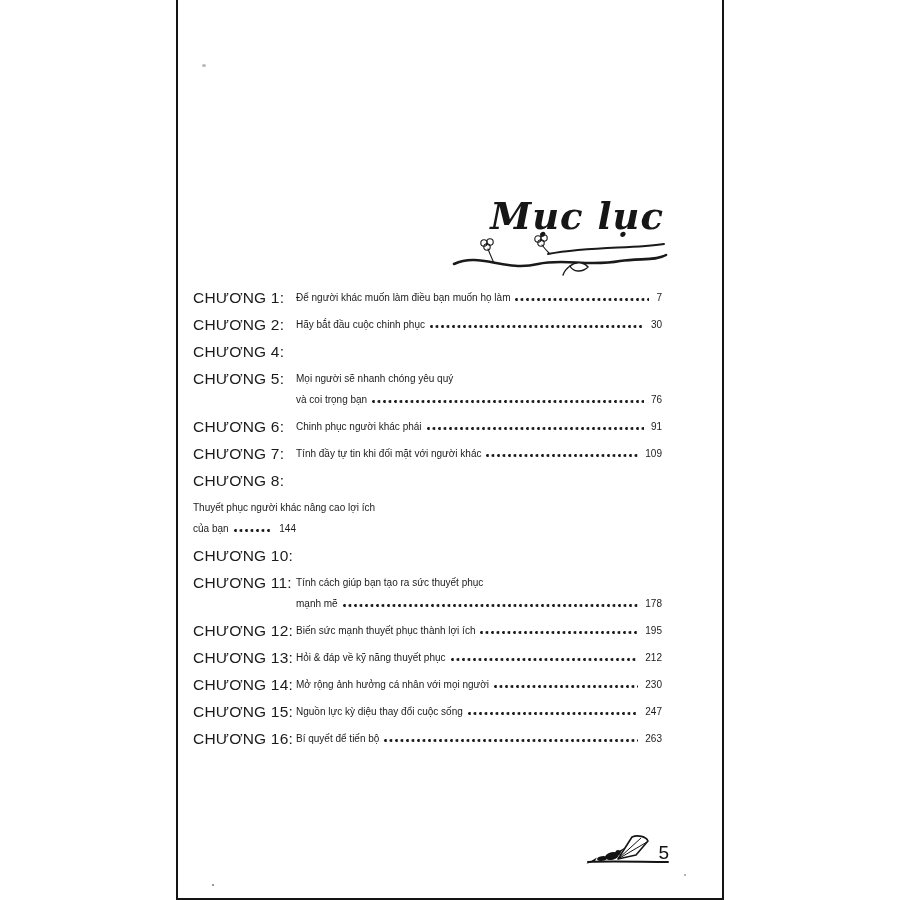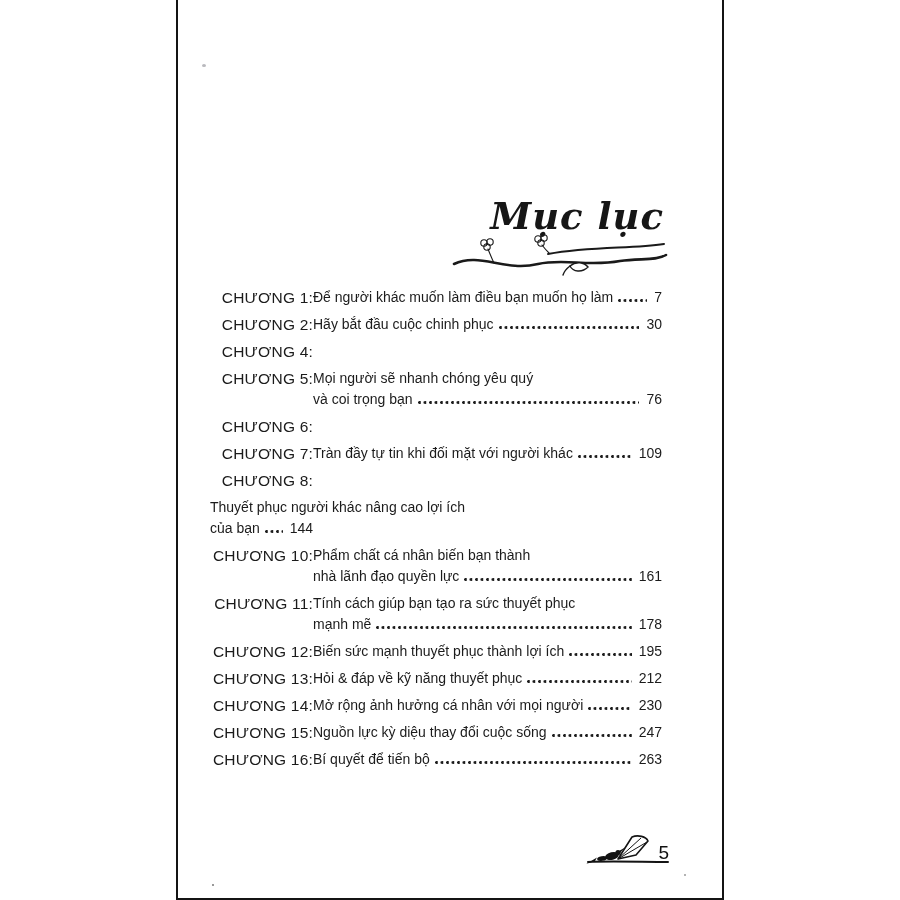--- a/index.html
+++ b/index.html
@@ -10,25 +10,25 @@
 
   
   .title-block{position:absolute;top:198px;right:54px;width:216px;height:78px;}
   .flourish{position:absolute;left:0;bottom:0;width:216px;height:42px;}
   .title-text{position:absolute;right:4px;top:-4px;
               font-family:"DejaVu Serif","Liberation Serif",serif;
               font-style:italic;font-weight:600;font-size:37px;color:#161616;
               letter-spacing:1px;white-space:nowrap;}
 
   
-  .toc{position:absolute;left:32px;right:60px;top:287px;text-align:right;}
+  .toc{position:absolute;left:15px;right:60px;top:287px;}
   .toc-entry{display:grid;grid-template-columns:103px 1fr;margin-bottom:6px;}
   .toc-label{line-height:21px;font-size:15.5px;letter-spacing:.2px;white-space:nowrap;}
   .toc-lines{min-width:0;}
-  .toc-line{display:flex;align-items:baseline;line-height:21px;font-size:14px;}
+  .toc-line{display:flex;align-items:baseline;line-height:21px;font-size:10px;}
   .toc-text{white-space:nowrap;}
   .leader{flex:1 1 auto;min-width:10px;height:3px;margin:0 7px 0 5px;align-self:baseline;
           background-image:radial-gradient(circle at 1.5px 1.5px,#1c1c1c 1.25px,transparent 1.6px);
           background-size:5.5px 3px;background-repeat:repeat-x;background-position:left bottom;}
   .toc-page{white-space:nowrap;}
 
   
   .footer{position:absolute;right:50px;top:831px;width:88px;height:38px;}
   .footer svg{position:absolute;inset:0;width:88px;height:38px;}
   .pageno{position:absolute;right:3px;bottom:7px;font-size:19px;line-height:1;color:#111;}
@@ -108,26 +108,33 @@
             </div>
             <div class="toc-line">
               <span class="toc-text">và coi trọng bạn</span>
               <span class="leader"></span>
               <span class="toc-page">76</span>
             </div>
           </div>
         </div>
         <div class="toc-entry">
           <span class="toc-label">CHƯƠNG 6:</span>
+          <div class="toc-lines">
+            <div class="toc-line">
+              <span class="toc-text">Chinh phục người khác phái</span>
+              <span class="leader"></span>
+              <span class="toc-page">91</span>
+            </div>
+          </div>
         </div>
         <div class="toc-entry">
           <span class="toc-label">CHƯƠNG 7:</span>
           <div class="toc-lines">
             <div class="toc-line">
-              <span class="toc-text">Tràn đầy tự tin khi đối mặt với người khác</span>
+              <span class="toc-text">Tính đầy tự tin khi đối mặt với người khác</span>
               <span class="leader"></span>
               <span class="toc-page">109</span>
             </div>
           </div>
         </div>
         <div class="toc-entry">
           <span class="toc-label">CHƯƠNG 8:</span>
         </div>
         <div class="toc-entry">
           <div class="toc-lines">
@@ -136,30 +143,20 @@
             </div>
             <div class="toc-line">
               <span class="toc-text">của bạn</span>
               <span class="leader"></span>
               <span class="toc-page">144</span>
             </div>
           </div>
         </div>
         <div class="toc-entry">
           <span class="toc-label">CHƯƠNG 10:</span>
-          <div class="toc-lines">
-            <div class="toc-line">
-              <span class="toc-text">Phẩm chất cá nhân biến bạn thành</span>
-            </div>
-            <div class="toc-line">
-              <span class="toc-text">nhà lãnh đạo quyền lực</span>
-              <span class="leader"></span>
-              <span class="toc-page">161</span>
-            </div>
-          </div>
         </div>
         <div class="toc-entry">
           <span class="toc-label">CHƯƠNG 11:</span>
           <div class="toc-lines">
             <div class="toc-line">
               <span class="toc-text">Tính cách giúp bạn tạo ra sức thuyết phục</span>
             </div>
             <div class="toc-line">
               <span class="toc-text">mạnh mẽ</span>
               <span class="leader"></span>

